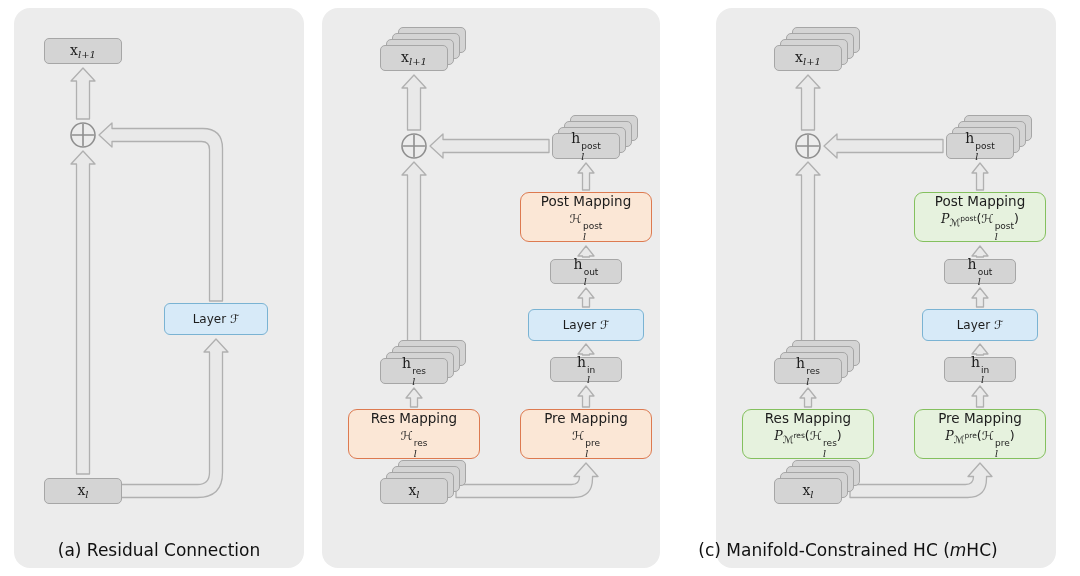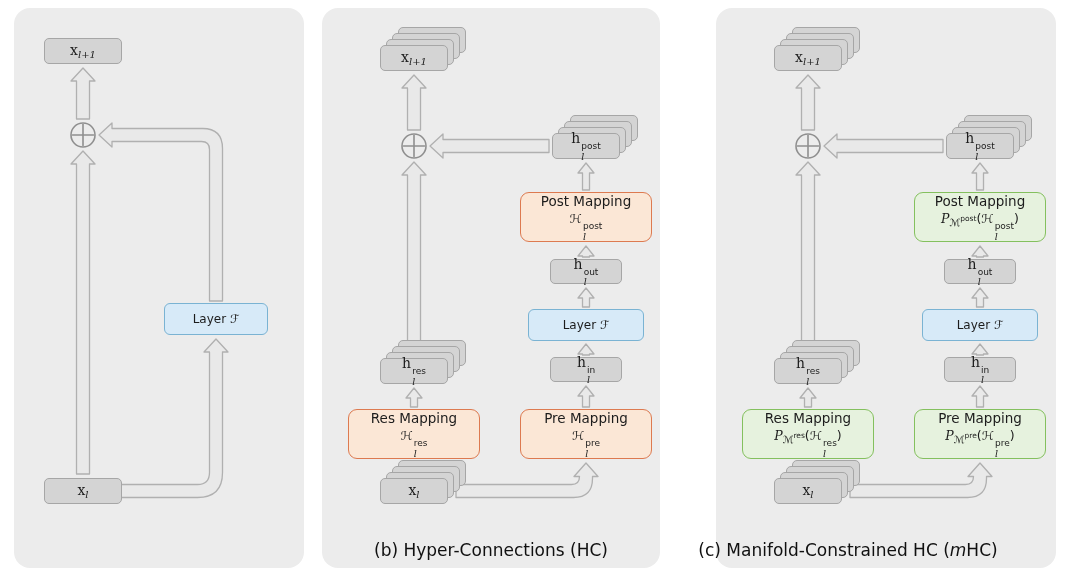--- a/index.html
+++ b/index.html
@@ -54,20 +54,23 @@
     <div class="box gray" style="left:30px;top:30px;width:78px;height:26px">
       <span class="formula"><span class="f-n f-rm">x</span><span class="f-sub"><span>l+1</span></span></span>
     </div>
     <div class="box blue" style="left:150px;top:295px;width:104px;height:32px">
       <span>Layer ℱ</span>
     </div>
     <div class="box gray" style="left:30px;top:470px;width:78px;height:26px">
       <span class="formula"><span class="f-n f-rm">x</span><span class="f-sub"><span>l</span></span></span>
     </div>
   </div>
+  <div class="caption" style="left:14px;width:290px">
+    <span>(a) Residual Connection</span><span class="cap-em"></span><span></span>
+  </div>
 
   <div class="panel" style="left:322px;width:338px">
     <svg width="338" height="524" viewBox="0 0 338 524">
       <path class="arrow" d="M 85.5 122 L 85.5 80 L 80 80 L 92 67 L 104 80 L 98.5 80 L 98.5 122 Z"></path>
       <path class="arrow" d="M 85.5 346 L 85.5 167 L 80 167 L 92 154 L 104 167 L 98.5 167 L 98.5 346 Z"></path>
       <path class="arrow" d="M 227 131.5 L 121 131.5 L 121 126 L 108 138 L 121 150 L 121 144.5 L 227 144.5 Z"></path>
       <path class="arrow" d="M 88.5 399 L 88.5 390 L 84 390 L 92 380 L 100 390 L 95.5 390 L 95.5 399 Z"></path>
       <path class="arrow" d="M 88.5 468 L 88.5 465 L 84 465 L 92 455 L 100 465 L 95.5 465 L 95.5 468 Z"></path>
       <path class="arrow" d="M 260.5 182 L 260.5 165 L 256 165 L 264 155 L 272 165 L 267.5 165 L 267.5 182 Z"></path>
       <path class="arrow" d="M 260.5 249 L 260.5 248 L 256 248 L 264 238 L 272 248 L 267.5 248 L 267.5 249 Z"></path>
@@ -159,23 +162,20 @@
 
     <div class="stack" style="left:58px;top:452px;width:86px;height:44px">
       <div class="sbox" style="left:18px;top:0"></div>
       <div class="sbox" style="left:12px;top:6px"></div>
       <div class="sbox" style="left:6px;top:12px"></div>
       <div class="sbox" style="left:0;top:18px">
         <span class="formula"><span class="f-n f-rm">x</span><span class="f-sub"><span>l</span></span></span>
       </div>
     </div>
   </div>
-  <div class="caption" style="left:322px;width:338px">
-    <span>(b) Hyper-Connections (HC)</span><span class="cap-em"></span><span></span>
-  </div>
 
   <div class="panel" style="left:716px;width:340px">
     <svg width="340" height="524" viewBox="0 0 340 524">
       <path class="arrow" d="M 85.5 122 L 85.5 80 L 80 80 L 92 67 L 104 80 L 98.5 80 L 98.5 122 Z"></path>
       <path class="arrow" d="M 85.5 346 L 85.5 167 L 80 167 L 92 154 L 104 167 L 98.5 167 L 98.5 346 Z"></path>
       <path class="arrow" d="M 227 131.5 L 121 131.5 L 121 126 L 108 138 L 121 150 L 121 144.5 L 227 144.5 Z"></path>
       <path class="arrow" d="M 88.5 399 L 88.5 390 L 84 390 L 92 380 L 100 390 L 95.5 390 L 95.5 399 Z"></path>
       <path class="arrow" d="M 88.5 468 L 88.5 465 L 84 465 L 92 455 L 100 465 L 95.5 465 L 95.5 468 Z"></path>
       <path class="arrow" d="M 260.5 182 L 260.5 165 L 256 165 L 264 155 L 272 165 L 267.5 165 L 267.5 182 Z"></path>
       <path class="arrow" d="M 260.5 249 L 260.5 248 L 256 248 L 264 238 L 272 248 L 267.5 248 L 267.5 249 Z"></path>

